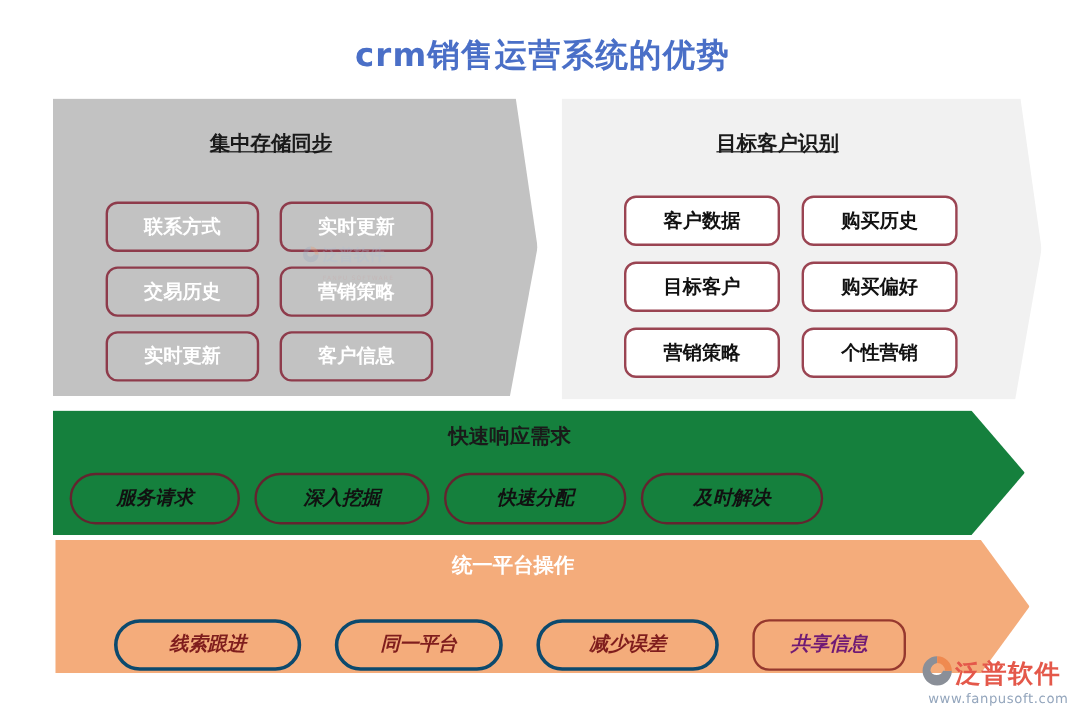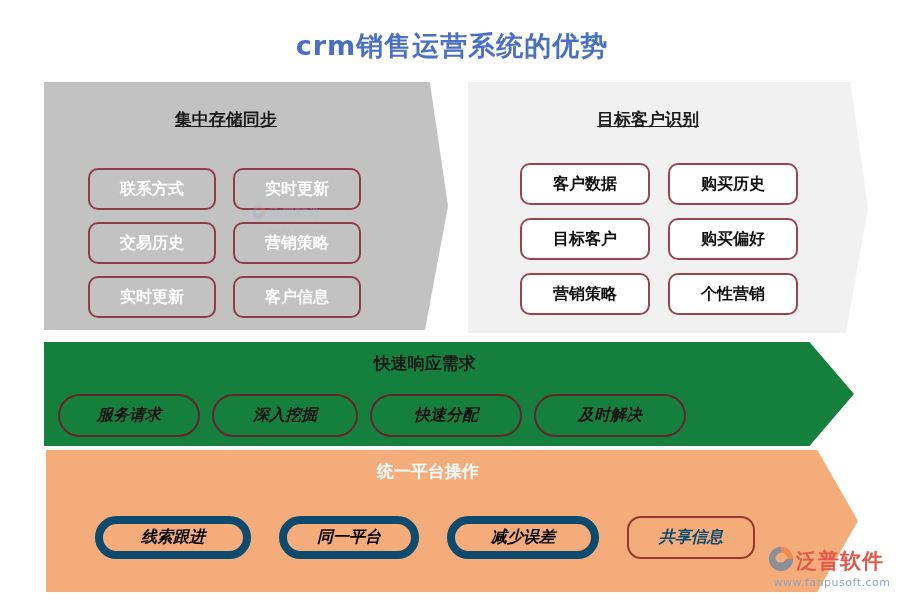--- a/index.html
+++ b/index.html
@@ -40,39 +40,39 @@
   .chip-gray  { border:2px solid #8e3b4b; color:#ffffff; background:transparent; }
   .chip-white { border:2px solid #9a4452; color:#111111; background:#ffffff; }
 
   
   .banner { position:absolute; }
   .banner-response {
     left:44px; top:342px; width:810px; height:104px; background:#15803d;
     clip-path:polygon(0 0, 94.5% 0, 100% 50%, 94.5% 100%, 0 100%);
   }
   .banner-platform {
-    left:46px; top:450px; width:812px; height:142px; background:#f4ac7b;
+    left:46px; top:450px; width:812px; height:111px; background:#f4ac7b;
     clip-path:polygon(0 0, 95% 0, 100% 50%, 95% 100%, 0 100%);
   }
   .banner-title {
     position:absolute; top:10px; left:0; width:94%;
     text-align:center; font-size:17px; font-weight:bold; color:#1a1a1a;
   }
   .banner-title.light { color:#ffffff; }
   .pill-row { position:absolute; display:flex; align-items:center; }
   .row-response { left:14px; top:52px; gap:12px; }
   .row-platform { left:49px; top:66px; gap:28px; }
   .pill {
     height:43px; display:flex; align-items:center; justify-content:center;
     font-size:16px; font-weight:bold; border-radius:999px;font-style:italic;
   }
   .pill-pink   { border:2px solid #63242f; color:#111111; background:transparent; }
-  .pill-orange { border:8px solid #0c4a6e; color:#000000; background:transparent; }
+  .pill-orange { border:3px solid #0c4a6e; color:#7f1d1d; background:transparent; }
   .rect-white  { border:2px solid #4a2430; color:#111111; background:#ffffff; border-radius:12px; }
-  .rect-orange { border:2px solid #96382e; color:#0c4a6e; background:transparent; border-radius:14px; }
+  .rect-orange { border:2px solid #96382e; color:#701a75; background:transparent; border-radius:14px; }
 
   
   .watermark {
     position:absolute; left:252px; top:204px; width:110px; opacity:0.33;
     display:flex; align-items:flex-start; gap:3px; pointer-events:none;
   }
   .watermark .wm-text { line-height:1; }
   .wm-brand { font-size:13px; font-weight:bold; color:#aebdd2; }
   .wm-sub   { font-size:5px; color:#c9a5a5; letter-spacing:1px; }
 

